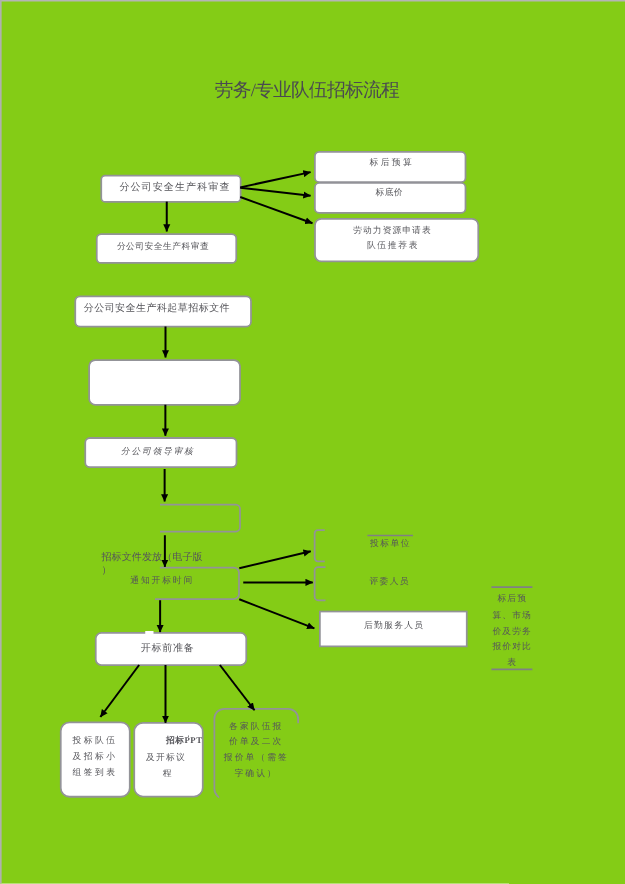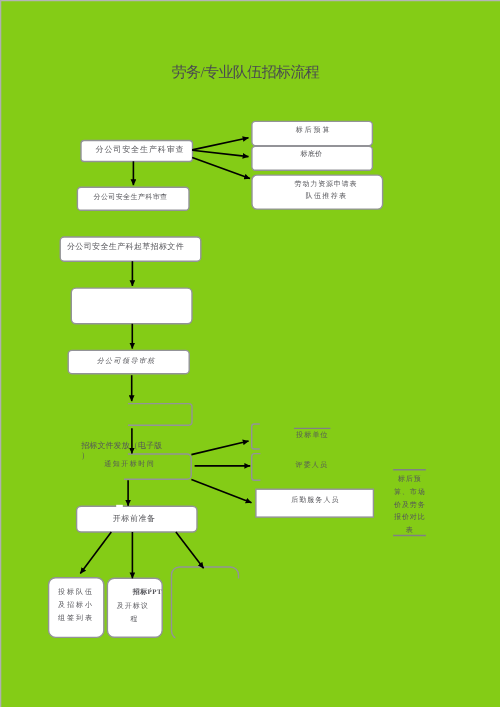--- a/index.html
+++ b/index.html
@@ -22,21 +22,21 @@
   .t3{left:67px;top:241.7px;width:116px;font-size:8px;letter-spacing:0.36px;text-align:left;}
   .t4{left:82px;top:295.5px;width:88px;font-size:8px;letter-spacing:0.05px;line-height:10.5px;text-align:left;}
   .t4 div:nth-child(2){margin-left:21px;letter-spacing:-0.05px;}
   .t5{left:96.7px;top:357.3px;width:57px;font-size:7px;letter-spacing:1.43px;text-align:left;font-style:italic;}
   .t6{left:81.2px;top:410px;width:82px;font-size:8px;letter-spacing:0.1px;line-height:9.5px;text-align:left;margin-top:31px;}
   .t7{left:104.3px;top:460.2px;width:48px;font-size:7px;letter-spacing:1.5px;text-align:left;}
   .t8{left:112.7px;top:513.5px;width:43px;font-size:8px;letter-spacing:0.6px;text-align:left;}
 
   .r1{left:295.7px;top:125.5px;width:33px;font-size:7px;letter-spacing:1.9px;text-align:left;}
   .r2{left:300.4px;top:150px;width:22px;font-size:7px;letter-spacing:0.35px;text-align:left;}
-  .r3{left:264px;top:179.4px;width:124px;font-size:7px;letter-spacing:0.85px;line-height:11.4px;}
+  .r3{left:252px;top:179.4px;width:124px;font-size:7px;letter-spacing:0.85px;line-height:11.4px;}
 
   .r3l2{letter-spacing:1.4px;margin-left:1px;}
   .s1{left:296px;top:430.8px;width:32px;font-size:7px;letter-spacing:1.2px;text-align:left;}
   .s2{left:295.6px;top:460.5px;width:32px;font-size:7px;letter-spacing:1.1px;text-align:left;}
   .s3{left:291.2px;top:496.2px;width:47px;font-size:7px;letter-spacing:1.05px;text-align:left;}
 
   .b1{left:58px;top:585.6px;width:34px;font-size:7px;letter-spacing:2px;line-height:13px;text-align:left;}
   .b2{left:116.8px;top:585.6px;width:34px;font-size:7px;letter-spacing:1px;line-height:13.9px;text-align:left;}
   .b3{left:179px;top:574.5px;width:52px;font-size:7px;letter-spacing:1.7px;line-height:12.7px;}
   .b2l1{font-weight:bold;letter-spacing:0.4px;padding-left:16px;}
@@ -168,20 +168,26 @@
     <div>投标队伍</div>
     <div>及招标小</div>
     <div>组签到表</div>
   </div>
   <div class="lbl b2">
     <div class="b2l1">招标PPT</div>
     <div>及开标议</div>
     <div class="b2l3">程</div>
   </div>
   <div class="dotmark">·</div>
+  <div class="lbl b3">
+    <div>各家队伍报</div>
+    <div>价单及二次</div>
+    <div>报价单（需签</div>
+    <div>字确认）</div>
+  </div>
 
   <div class="lbl side">
     <div>标后预</div>
     <div>算、市场</div>
     <div>价及劳务</div>
     <div>报价对比</div>
     <div>表</div>
   </div>
 </div>
 

